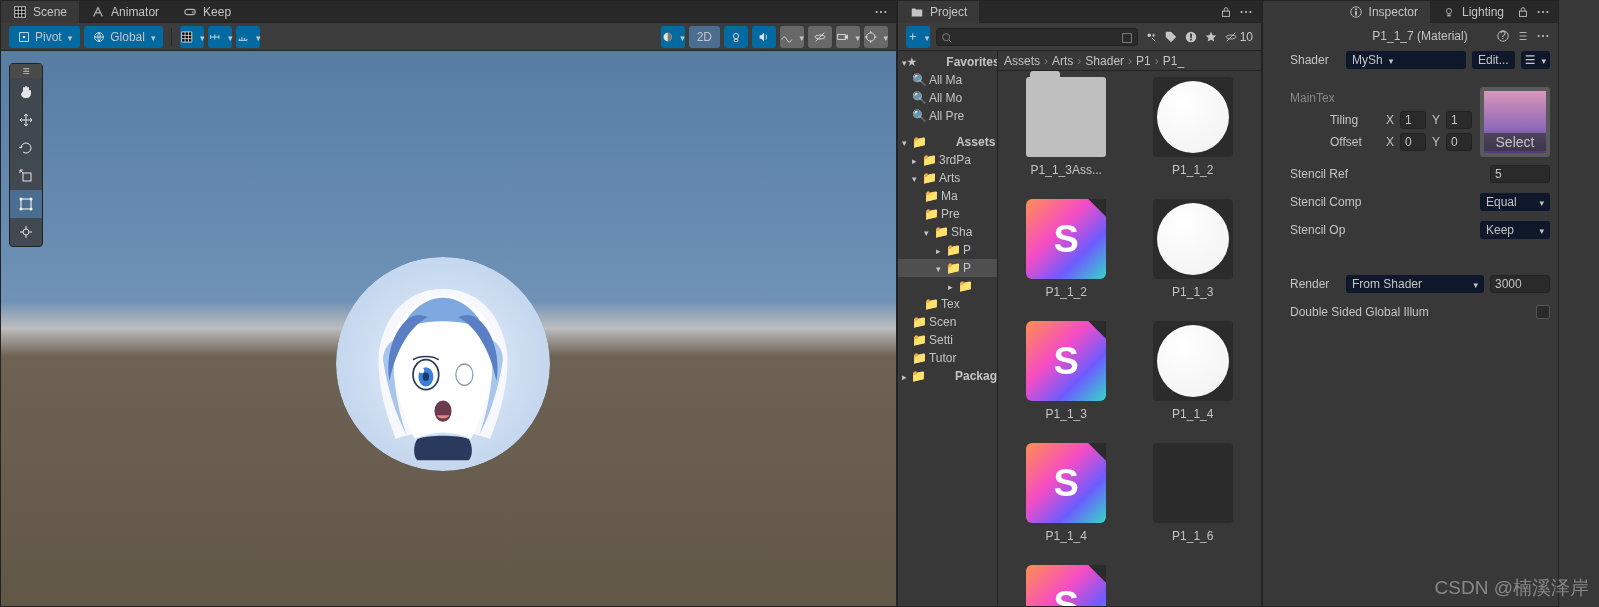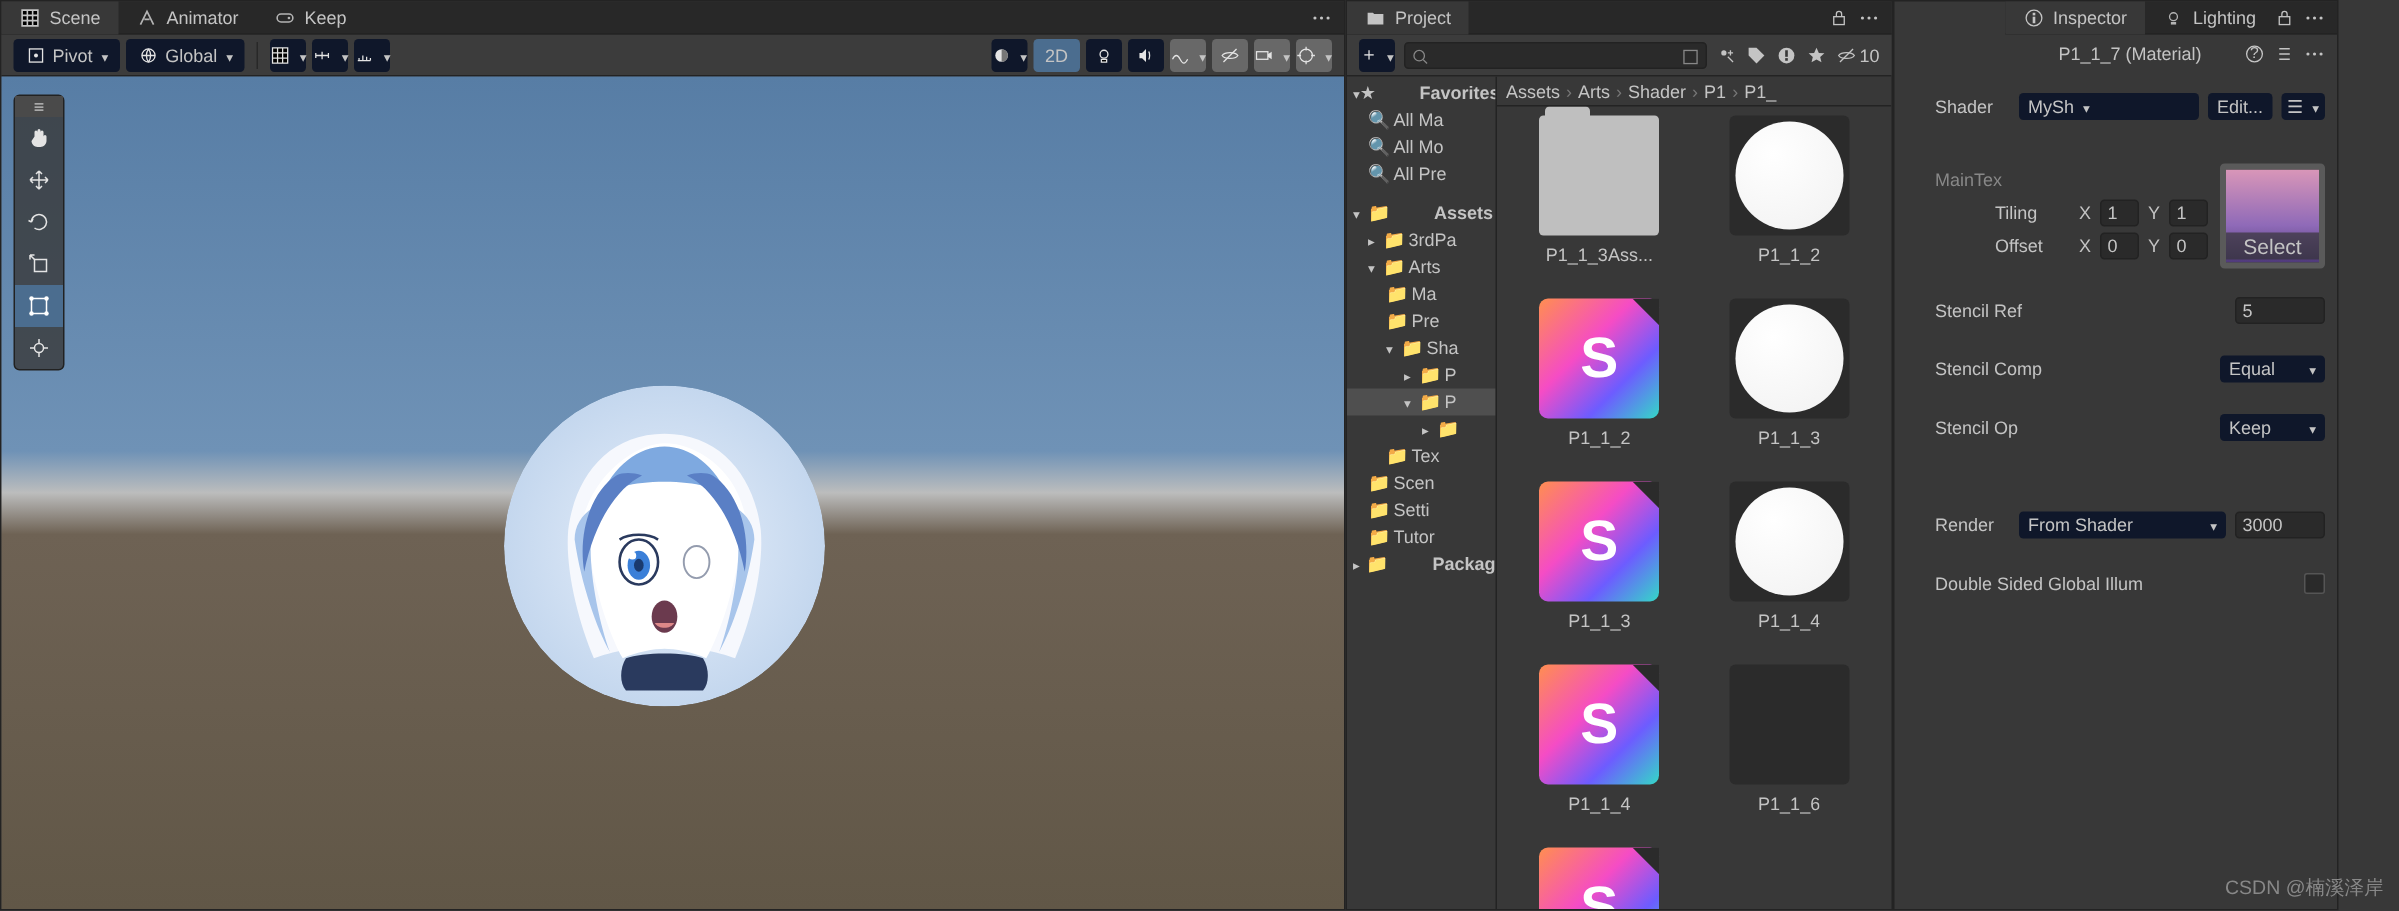--- a/index.html
+++ b/index.html
@@ -12,21 +12,21 @@
 
 
 .tabs { display:flex; height:22px; background:#282828; border-bottom:1px solid #232323; align-items:center; position:relative; }
 .tab { display:flex; align-items:center; gap:6px; padding:3px 12px; height:22px; color:#b4b4b4; cursor:pointer; }
 .tab.active { background:#383838; color:#e4e4e4; }
 .tabs-right { margin-left:auto; display:flex; gap:6px; padding-right:8px; }
 .ic { width:14px; height:14px; display:inline-block; }
 
 
 .toolbar { display:flex; align-items:center; height:28px; padding:3px 8px; gap:4px; background:#3c3c3c; border-bottom:1px solid #232323; }
-.btn, .dd { display:flex; align-items:center; gap:4px; height:22px; padding:0 8px; background:#0f172a; border-radius:3px; cursor:pointer; color:#e4e4e4; }
+.btn, .dd { display:flex; align-items:center; gap:4px; height:22px; padding:0 8px; background:#0369a1; border-radius:3px; cursor:pointer; color:#e4e4e4; }
 .btn.tool { width:24px; justify-content:center; padding:0; }
 .btn.toggle.on { background:#686868; }
 .btn.primary { background:#4b6d8f; }
 .sep { width:1px; height:18px; background:#282828; margin:0 4px; }
 .flexgrow { flex:1; }
 
 
 .sceneview { position:relative; flex:1; background:linear-gradient(#577da5 0%, #6f92b6 45%, #bcbdbd 50%, #6e6254 55%, #615747 100%); }
 .overlay-tools { position:absolute; top:12px; left:8px; background:#383838cc; border:1px solid #222; border-radius:4px; display:flex; flex-direction:column; width:34px; }
 .overlay-tools .obtn { width:32px; height:28px; display:flex; align-items:center; justify-content:center; color:#c4c4c4; cursor:pointer; }
@@ -54,37 +54,37 @@
 .thumb.folder::before { content:""; position:absolute; top:-6px; left:4px; width:30px; height:10px; background:#bfbfbf; border-radius:3px 3px 0 0; }
 .thumb.mat { background:#2b2b2b; position:relative; }
 .thumb.mat .ball { width:72px; height:72px; border-radius:50%; background:radial-gradient(circle at 35% 30%, #fff, #f1f1f1); }
 .thumb.empty { background:#2b2b2b; }
 .thumb.shader { background:linear-gradient(135deg,#ff8e50,#f54cc5 40%,#6d5cff 70%,#34d8c7); position:relative; border-radius:6px; }
 .thumb.shader::before { content:""; position:absolute; top:0; right:0; width:18px; height:18px; background:#2b2b2b; clip-path:polygon(100% 0,100% 100%,0 0); border-bottom-left-radius:4px; }
 .thumb.shader .s { color:#fff; font-size:38px; font-weight:bold; }
 .cell .cap { margin-top:6px; text-align:center; max-width:100px; overflow:hidden; text-overflow:ellipsis; white-space:nowrap; }
 
 
-.insp-body { flex:1; padding:6px 8px; display:flex; flex-direction:column; gap:17px; overflow:hidden; }
+.insp-body { flex:1; padding:6px 8px; display:flex; flex-direction:column; gap:6px; overflow:hidden; }
 .matname { font-weight:500; }
 .matname-row { display:flex; justify-content:center; align-items:center; position:relative; }
 .matname-icons { position:absolute; right:0; display:flex; gap:6px; }
 .row { display:flex; align-items:center; gap:6px; height:22px; }
 .row .lab { flex:1; color:#c4c4c4; }
 .idd { background:#0f172a; border-radius:3px; padding:2px 6px; display:flex; align-items:center; gap:4px; cursor:pointer; min-width:0; }
 .idd .ddlabel { overflow:hidden; text-overflow:ellipsis; white-space:nowrap; max-width:52px; }
 .chev::after{content:"▾"; font-size:9px; margin-left:2px; color:#c4c4c4;}
 .input { background:#2a2a2a; border:1px solid #222; border-radius:3px; padding:1px 4px; min-width:20px; text-align:left; }
 .input.w30{width:26px}
 .input.w60{width:60px}
 .input.full{flex:1}
 .chk { width:14px; height:14px; background:#2a2a2a; border:1px solid #555; border-radius:2px; display:inline-block; }
 .texprev { width:70px; height:70px; border:4px solid #5a5a5a; background:linear-gradient(180deg,#d996b8,#8f6ab8 60%,#4f3a7a); position:relative; border-radius:3px; }
 .texprev .sel-lbl { position:absolute; bottom:2px; left:0; right:0; text-align:center; font-size:14px; background:#333a; padding:1px 0; }
-.watermark { position:absolute; bottom:6px; right:10px; color:#888; font-size:13px; z-index:20; }
+.watermark { position:absolute; bottom:6px; right:10px; color:#888; font-size:19px; z-index:20; }
 
 svg { display:block; }
 .tri::before{content:"▸";font-size:9px;color:#c4c4c4}
 .tri.open::before{content:"▾"}
 </style>
 </head>
 <body>
 
 <div class="app">
 

